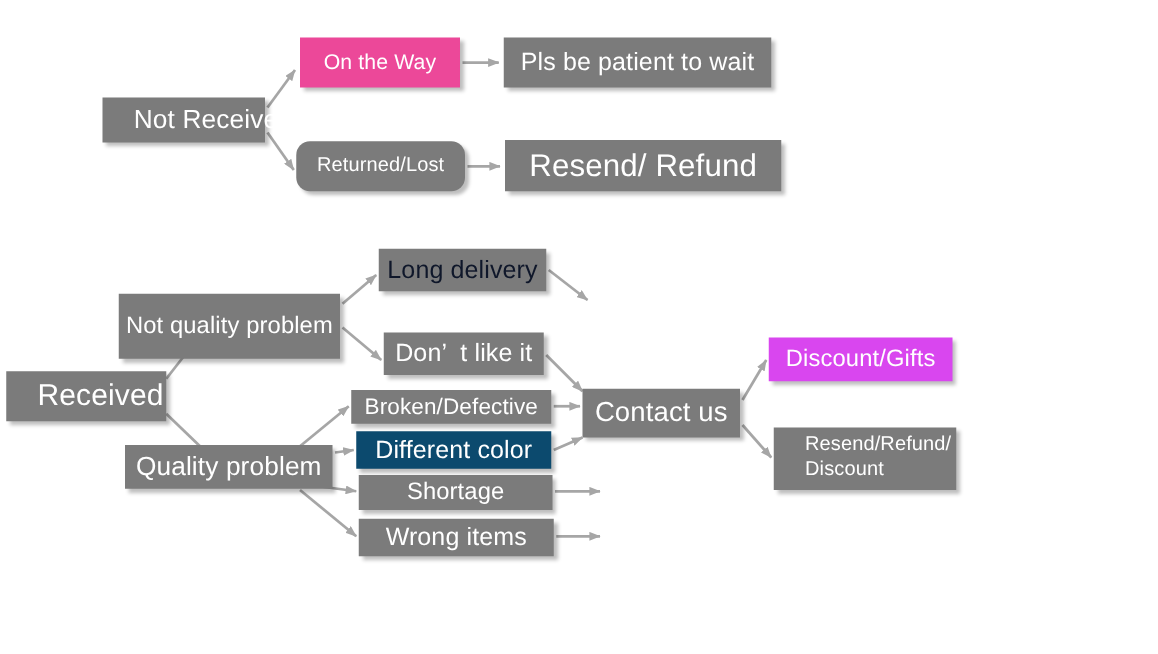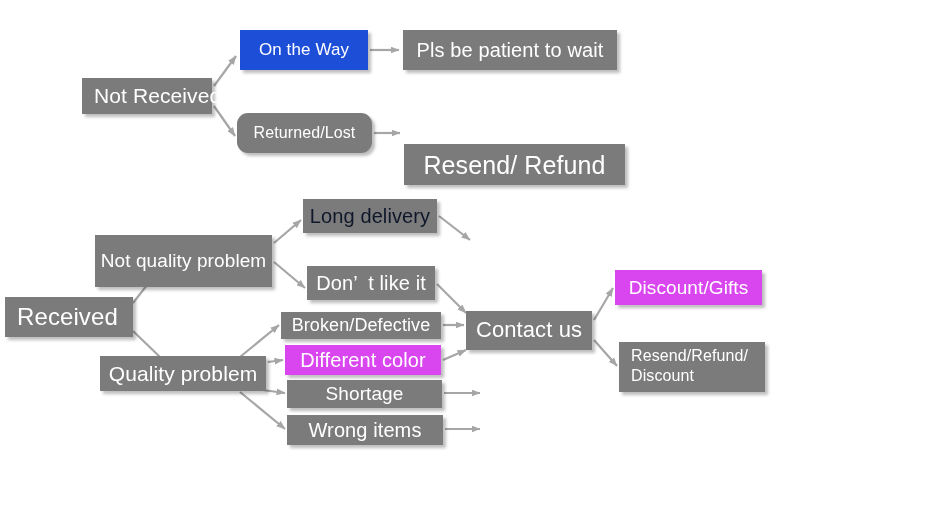--- a/index.html
+++ b/index.html
@@ -36,21 +36,21 @@
     text-align: center;
     line-height: 1.12;
     letter-spacing: 0.1px;
     box-shadow: 3px 3px 3px rgba(0,0,0,0.26);
     white-space: pre;
     z-index: 2;
   }
   .node.left {
     justify-content: flex-start;
     text-align: left;
-    padding-left: 12px;
+    padding-left: 25px;
   }
   .node.two-line {
     align-items: flex-start;
     padding-top: 4px;
     line-height: 1.22;
   }
 </style>
 </head>
 <body>
 
@@ -81,31 +81,31 @@
         <line x1="443" y1="360" x2="466" y2="350" stroke="#a6a6a6" stroke-width="2.2" marker-end="url(#arrowhead)"></line>
         <line x1="444" y1="393" x2="480" y2="393" stroke="#a6a6a6" stroke-width="2.2" marker-end="url(#arrowhead)"></line>
         <line x1="445" y1="429" x2="480" y2="429" stroke="#a6a6a6" stroke-width="2.2" marker-end="url(#arrowhead)"></line>
         <line x1="594" y1="320" x2="613" y2="288" stroke="#a6a6a6" stroke-width="2.2" marker-end="url(#arrowhead)"></line>
         <line x1="594" y1="340" x2="617" y2="366" stroke="#a6a6a6" stroke-width="2.2" marker-end="url(#arrowhead)"></line>
       </g>
   </svg>
 
   <div id="node-layer">
       <div class="node left" style="left: 82px; top: 78px; width: 130px; height: 36px; font-size: 21px; background: rgb(123, 123, 123); color: rgb(255, 255, 255);">Not Received</div>
-      <div class="node" style="left: 240px; top: 30px; width: 128px; height: 40px; font-size: 17px; background: #1d4ed8; color: rgb(255, 255, 255);">On the Way</div>
+      <div class="node" style="left: 240px; top: 30px; width: 128px; height: 40px; font-size: 17px; background: #ec4899; color: rgb(255, 255, 255);">On the Way</div>
       <div class="node" style="left: 237px; top: 113px; width: 135px; height: 40px; font-size: 16px; background: rgb(123, 123, 123); color: rgb(255, 255, 255); border-radius: 11px;">Returned/Lost</div>
       <div class="node" style="left: 403px; top: 30px; width: 214px; height: 40px; font-size: 20px; background: rgb(123, 123, 123); color: rgb(255, 255, 255);">Pls be patient to wait</div>
-      <div class="node" style="left: 404px; top: 112px; width: 221px; height: 41px; font-size: 25px; background: rgb(123, 123, 123); color: rgb(255, 255, 255); margin-top: 32px;">Resend/ Refund</div>
+      <div class="node" style="left: 404px; top: 112px; width: 221px; height: 41px; font-size: 25px; background: rgb(123, 123, 123); color: rgb(255, 255, 255);">Resend/ Refund</div>
       <div class="node left" style="left: 5px; top: 297px; width: 128px; height: 40px; font-size: 24px; background: rgb(123, 123, 123); color: rgb(255, 255, 255);">Received</div>
       <div class="node" style="left: 95px; top: 235px; width: 177px; height: 52px; font-size: 19px; background: rgb(123, 123, 123); color: rgb(255, 255, 255);">Not quality problem</div>
       <div class="node" style="left: 100px; top: 356px; width: 166px; height: 35px; font-size: 21px; background: rgb(123, 123, 123); color: rgb(255, 255, 255);">Quality problem</div>
       <div class="node" style="left: 303px; top: 199px; width: 134px; height: 34px; font-size: 20px; background: rgb(123, 123, 123); color: #0f172a;">Long delivery</div>
       <div class="node" style="left: 307px; top: 266px; width: 128px; height: 34px; font-size: 20px; background: rgb(123, 123, 123); color: rgb(255, 255, 255);">Don’  t like it</div>
       <div class="node" style="left: 281px; top: 312px; width: 160px; height: 27px; font-size: 18px; background: rgb(123, 123, 123); color: rgb(255, 255, 255);">Broken/Defective</div>
-      <div class="node" style="left: 285px; top: 345px; width: 156px; height: 30px; font-size: 20px; background: #d946ef; color: rgb(255, 255, 255);">Different color</div>
+      <div class="node" style="left: 285px; top: 345px; width: 156px; height: 30px; font-size: 20px; background: #0c4a6e; color: rgb(255, 255, 255);">Different color</div>
       <div class="node" style="left: 287px; top: 380px; width: 155px; height: 28px; font-size: 19px; background: rgb(123, 123, 123); color: rgb(255, 255, 255);">Shortage</div>
       <div class="node" style="left: 287px; top: 415px; width: 156px; height: 30px; font-size: 20px; background: rgb(123, 123, 123); color: rgb(255, 255, 255);">Wrong items</div>
       <div class="node" style="left: 466px; top: 311px; width: 126px; height: 39px; font-size: 22px; background: rgb(123, 123, 123); color: rgb(255, 255, 255);">Contact us</div>
       <div class="node" style="left: 615px; top: 270px; width: 147px; height: 35px; font-size: 19px; background: #d946ef; color: rgb(255, 255, 255);">Discount/Gifts</div>
       <div class="node left two-line" style="left: 619px; top: 342px; width: 146px; height: 50px; font-size: 16px; background: rgb(123, 123, 123); color: rgb(255, 255, 255);">Resend/Refund/
 Discount</div>
     </div>
 
 </div>
 

